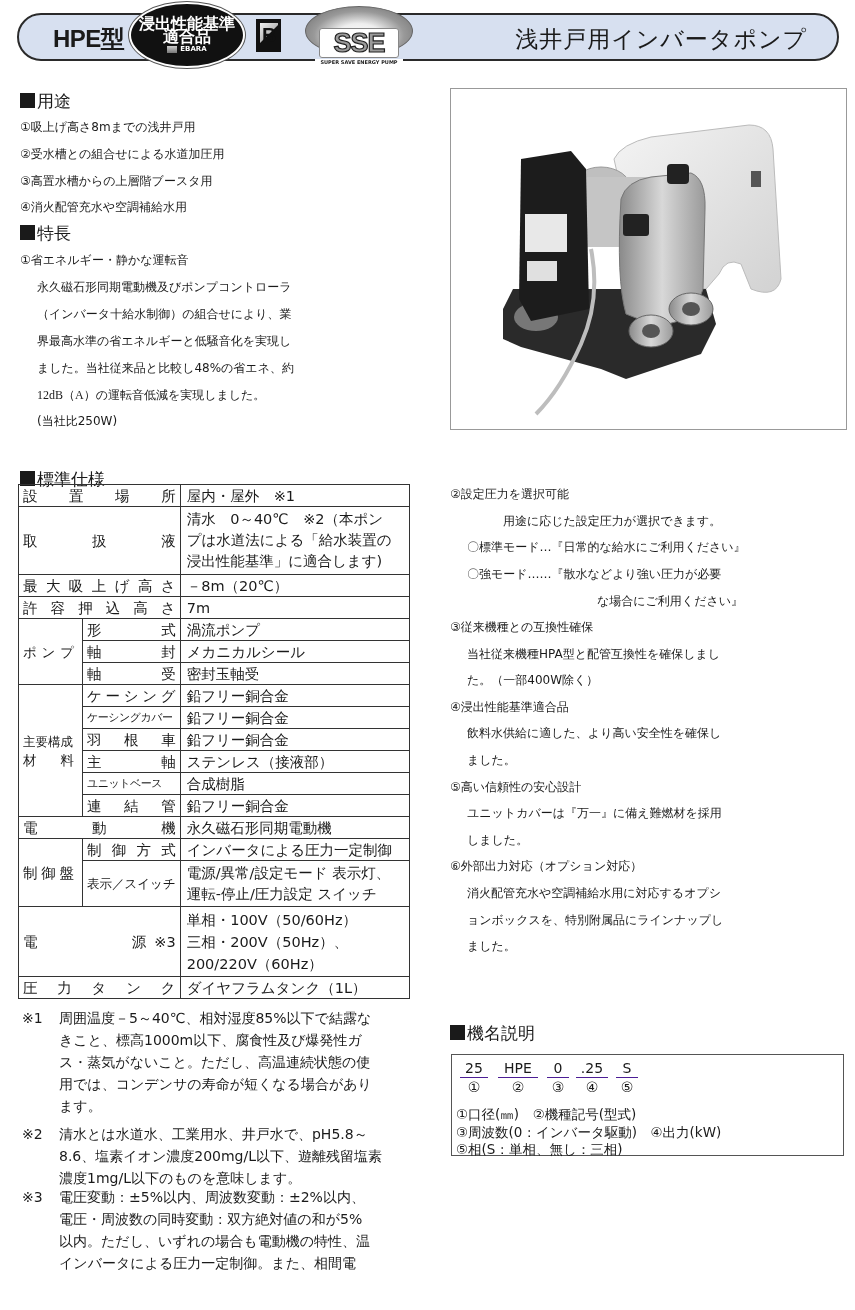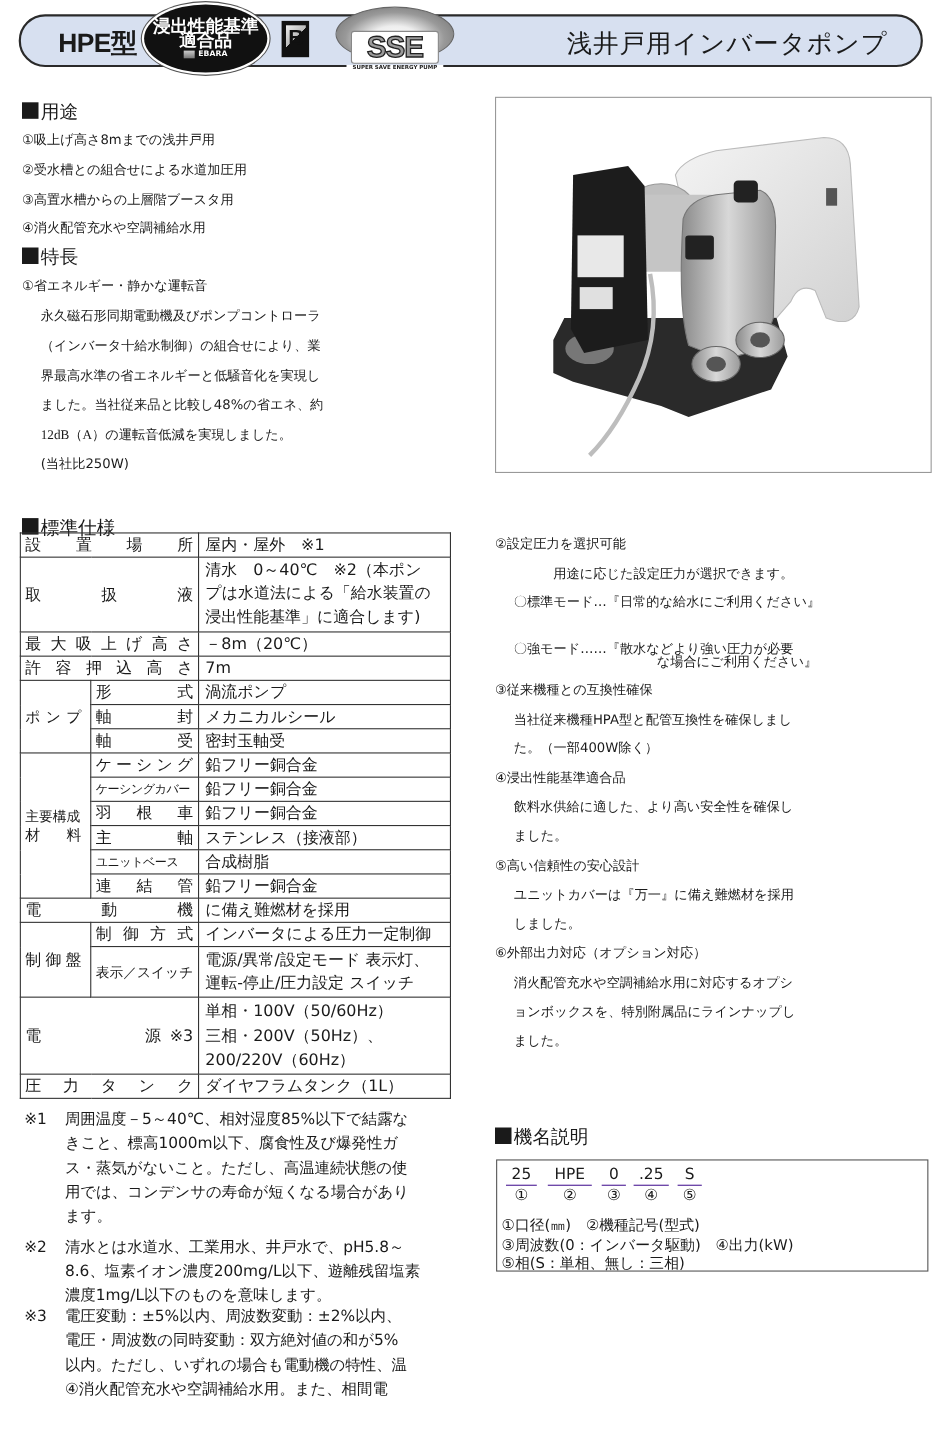--- a/index.html
+++ b/index.html
@@ -283,21 +283,21 @@
   </tr>
 
   <tr>
     <td class="lab" colspan="2">
           <div class="just">
       <span>電</span>
             <span>動</span>
             <span>機</span>
     </div>
         </td>
-    <td class="val">に備え難燃材を採用</td>
+    <td class="val">永久磁石形同期電動機</td>
   </tr>
 
   <tr>
     <td class="grp" rowspan="2">
           <div class="just" style="padding-right:4px; font-size:14.5px;">
       <span>制</span>
             <span>御</span>
             <span>盤</span>
     </div>
         </td>
@@ -368,21 +368,21 @@
       <div>8.6、塩素イオン濃度200mg/L以下、遊離残留塩素</div>
       <div>濃度1mg/L以下のものを意味します。</div>
   </div>
 </div>
 <div class="note" style="top:1186px;">
   <span class="mark">※3</span>
   <div class="body">
     <div>電圧変動：±5%以内、周波数変動：±2%以内、</div>
       <div>電圧・周波数の同時変動：双方絶対値の和が5%</div>
       <div>以内。ただし、いずれの場合も電動機の特性、温</div>
-      <div>④消火配管充水や空調補給水用。また、相間電</div>
+      <div>インバータによる圧力一定制御。また、相間電</div>
   </div>
 </div>
 
 <div class="photo" title="浅井戸用インバータポンプ HPE型 製品写真">
   <svg width="397" height="342" viewBox="0 0 397 342">
     <defs>
       <linearGradient id="cover" x1="0" y1="0" x2="1" y2="1">
         <stop offset="0" stop-color="#f4f4f4"></stop>
           <stop offset="1" stop-color="#d2d2d2"></stop>
       </linearGradient>
@@ -415,21 +415,21 @@
     <rect x="74" y="125" width="42" height="38" fill="#e8e8e8"></rect>
     <rect x="76" y="172" width="30" height="20" fill="#e0e0e0"></rect>
 
     <path d="M140 160 Q150 210 130 255 Q110 300 85 325" stroke="#bdbdbd" stroke-width="4" fill="none"></path>
   </svg>
 </div>
 
 <div class="line" style="left:450px; top:481px;">②設定圧力を選択可能</div>
 <div class="line" style="left:467px; top:508px;margin-left:36px;">用途に応じた設定圧力が選択できます。</div>
 <div class="line" style="left:467px; top:534px;">〇標準モード…『日常的な給水にご利用ください』</div>
-<div class="line" style="left:467px; top:561px;margin-top:16px;">〇強モード……『散水などより強い圧力が必要</div>
+<div class="line" style="left:467px; top:561px;">〇強モード……『散水などより強い圧力が必要</div>
 <div class="line" style="left:597px; top:588px;">な場合にご利用ください』</div>
 
 <div class="line" style="left:450px; top:614px;">③従来機種との互換性確保</div>
 <div class="line" style="left:467px; top:641px;">当社従来機種HPA型と配管互換性を確保しまし</div>
 <div class="line" style="left:467px; top:667px;">た。（一部400W除く）</div>
 
 <div class="line" style="left:450px; top:694px;">④浸出性能基準適合品</div>
 <div class="line" style="left:467px; top:720px;">飲料水供給に適した、より高い安全性を確保し</div>
 <div class="line" style="left:467px; top:747px;">ました。</div>
 

